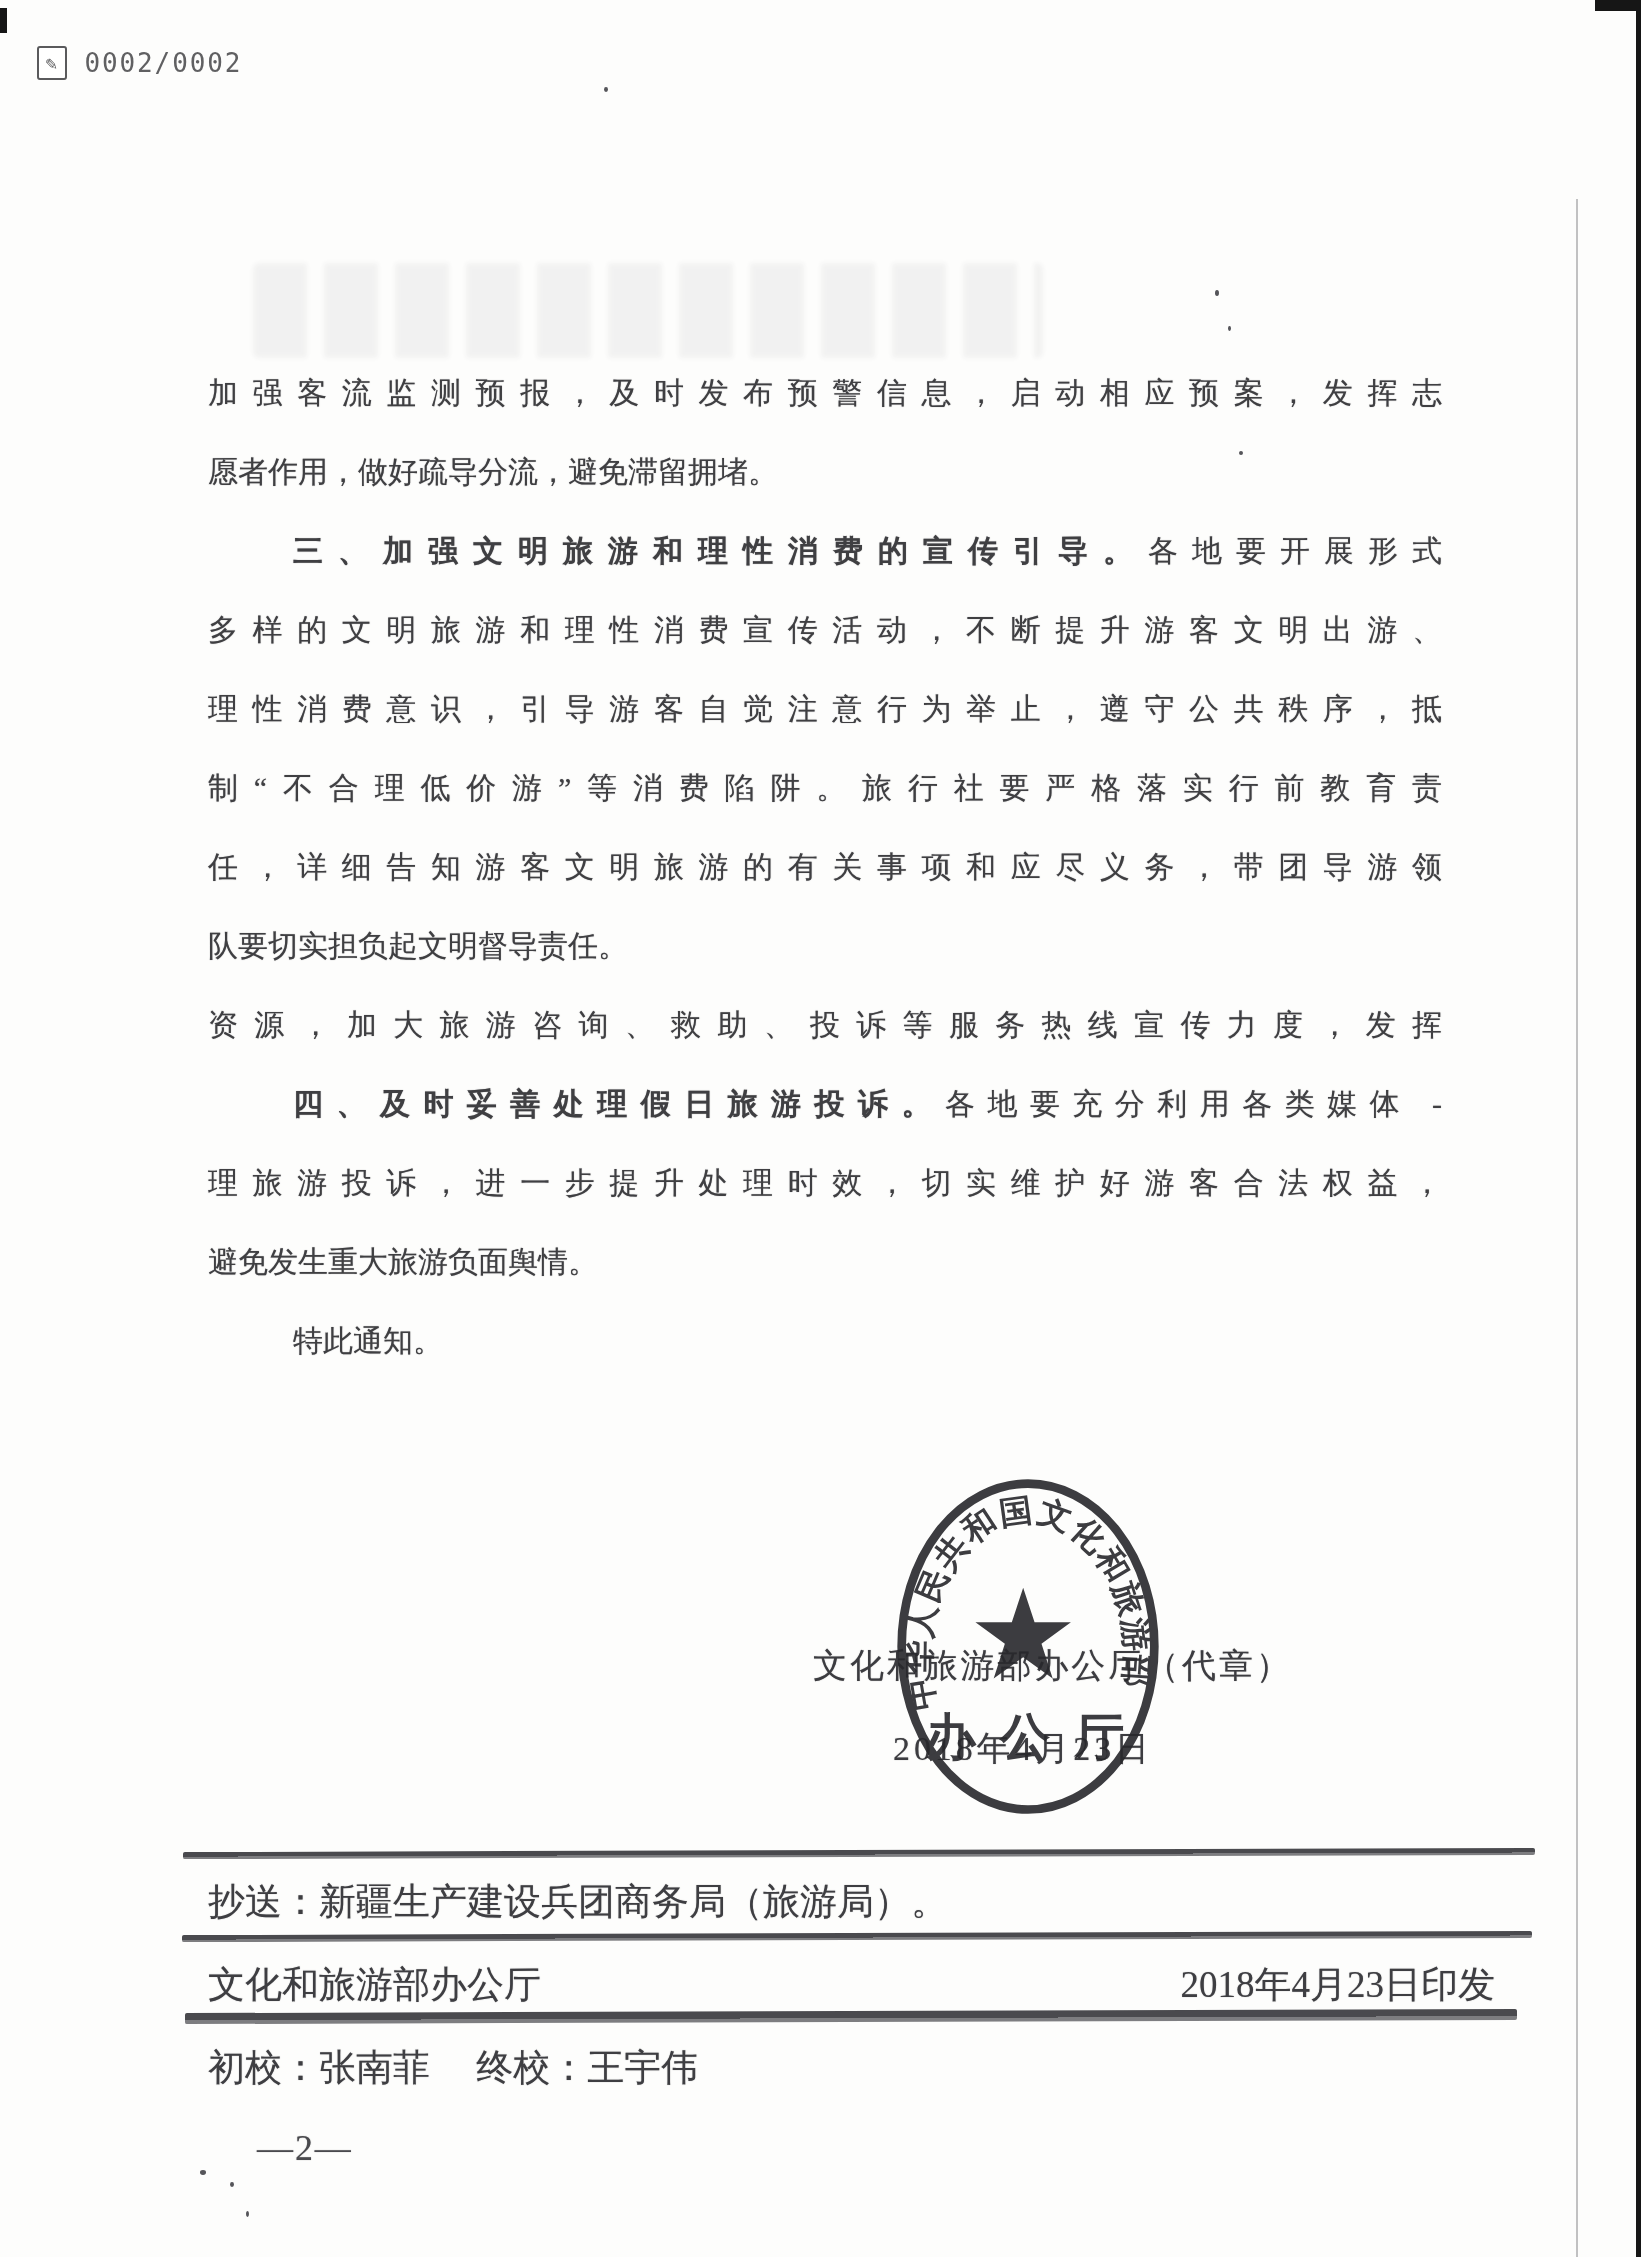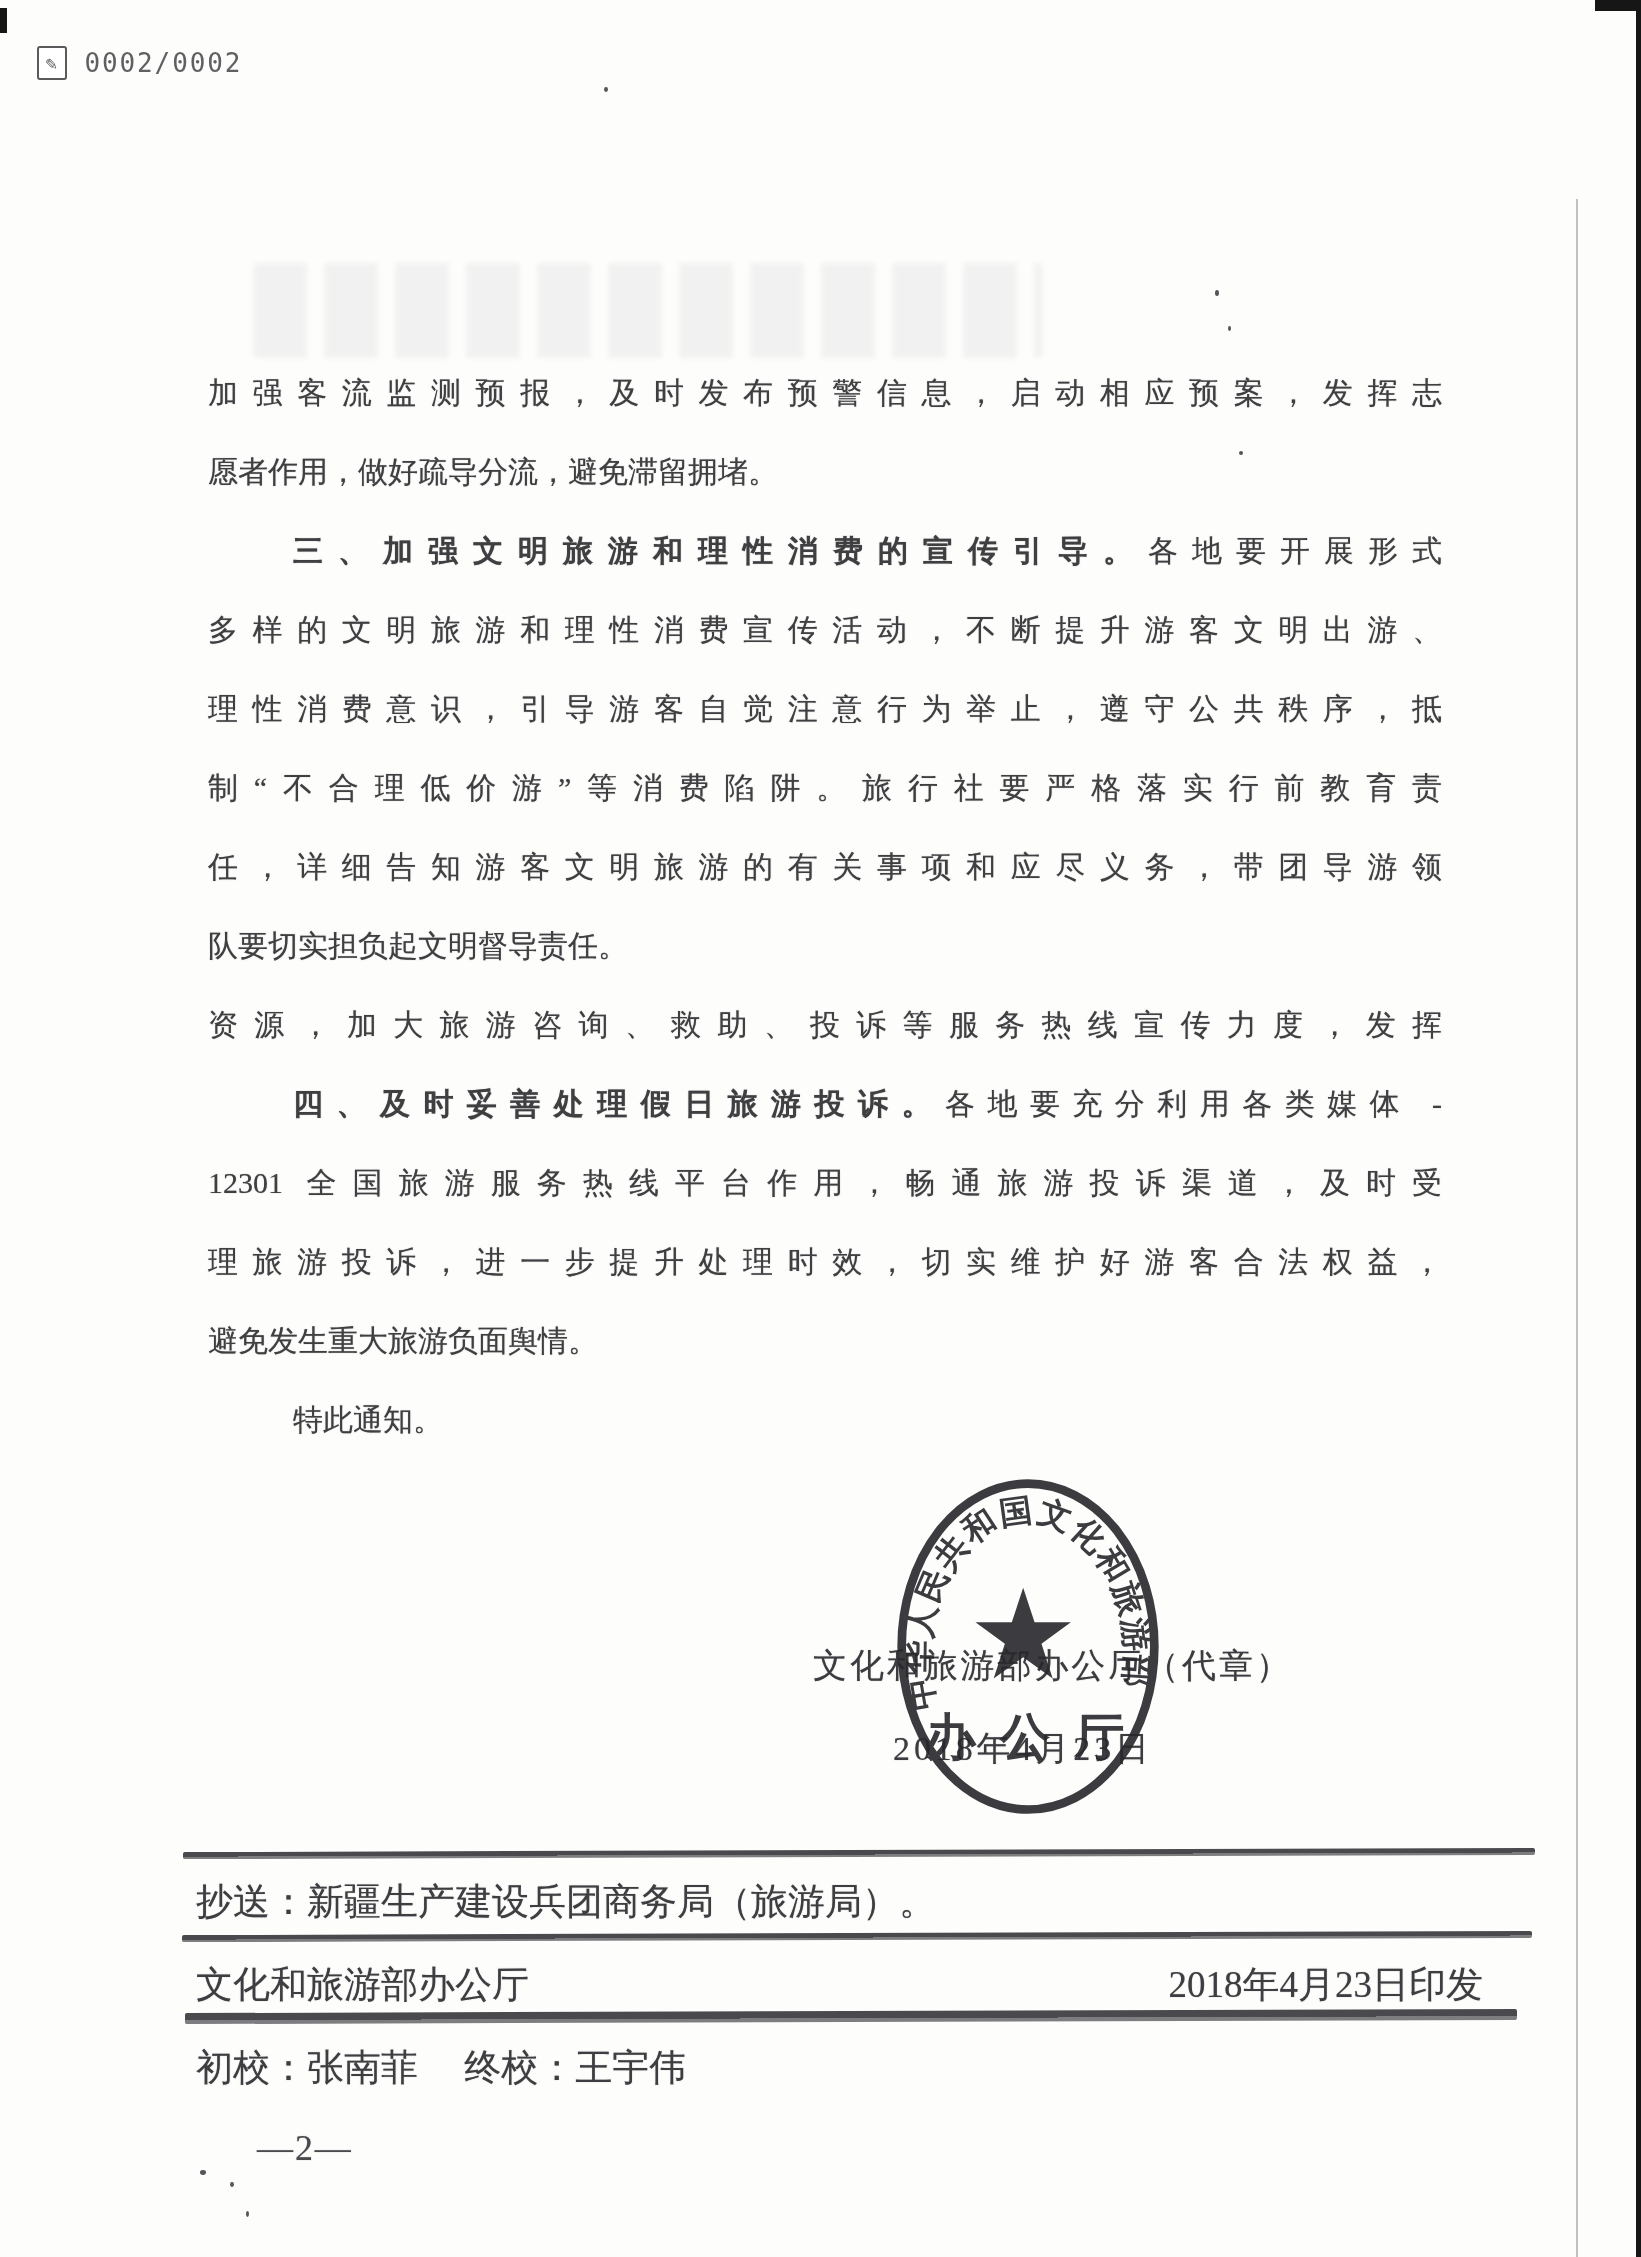--- a/index.html
+++ b/index.html
@@ -55,21 +55,21 @@
     color:#3c3c40;text-shadow:0 0 1px rgba(55,55,58,.5);white-space:nowrap;
   }
   .seal-svg{position:absolute;left:888px;top:1472px;opacity:.9;}
   .seal-ink{fill:#28282c;}
   
   .rule{
     position:absolute;height:6.8px;background:linear-gradient(180deg,#4a4a4e 0 65%,#7d7d80 65% 100%);
     transform:rotate(-0.18deg);border-radius:1.9px;
   }
   .footer-row{
-    position:absolute;left:196px;width:1287px;font-size:37px;color:#3e3e42;
+    position:absolute;left:208px;width:1287px;font-size:37px;color:#3e3e42;
     text-shadow:0 0 1px rgba(55,55,58,.5);white-space:nowrap;
   }
   .issuer-row{display:flex;justify-content:space-between;}
   .proof-row span + span{margin-left:37px;}
   .page-number{
     position:absolute;left:257px;top:2127px;font-size:36px;color:#4a4a4e;
     letter-spacing:1.9px;text-shadow:0 0 1px rgba(55,55,58,.5);
   }
 </style>
 </head>
@@ -102,21 +102,20 @@
     <div class="line full"><span>加强客流监测预报，及时发布预警信息，启动相应预案，发挥志</span></div>
     <div class="line"><span>愿者作用，做好疏导分流，避免滞留拥堵。</span></div>
     <div class="line full indent"><span class="lead">三、加强文明旅游和理性消费的宣传引导。</span><span>各地要开展形式</span></div>
     <div class="line full"><span>多样的文明旅游和理性消费宣传活动，不断提升游客文明出游、</span></div>
     <div class="line full"><span>理性消费意识，引导游客自觉注意行为举止，遵守公共秩序，抵</span></div>
     <div class="line full"><span>制“不合理低价游”等消费陷阱。旅行社要严格落实行前教育责</span></div>
     <div class="line full"><span>任，详细告知游客文明旅游的有关事项和应尽义务，带团导游领</span></div>
     <div class="line"><span>队要切实担负起文明督导责任。</span></div>
     <div class="line full"><span>资源，加大旅游咨询、救助、投诉等服务热线宣传力度，发挥</span></div>
     <div class="line full indent"><span class="lead">四、及时妥善处理假日旅游投诉。</span><span>各地要充分利用各类媒体 -</span></div>
-    <div class="line full"><span>12301 全国旅游服务热线平台作用，畅通旅游投诉渠道，及时受</span></div>
     <div class="line full"><span>理旅游投诉，进一步提升处理时效，切实维护好游客合法权益，</span></div>
     <div class="line"><span>避免发生重大旅游负面舆情。</span></div>
     <div class="line indent"><span>特此通知。</span></div>
   </div>
 
   <div class="sig-issuer">文化和旅游部办公厅（代章）</div>
   <div class="sig-date">2018年4月23日</div>
 
   <svg class="seal-svg" width="280" height="352" viewBox="0 0 290 365">
     <ellipse cx="145" cy="181" rx="131" ry="169" fill="none" stroke="#28282c" stroke-width="9"></ellipse>

